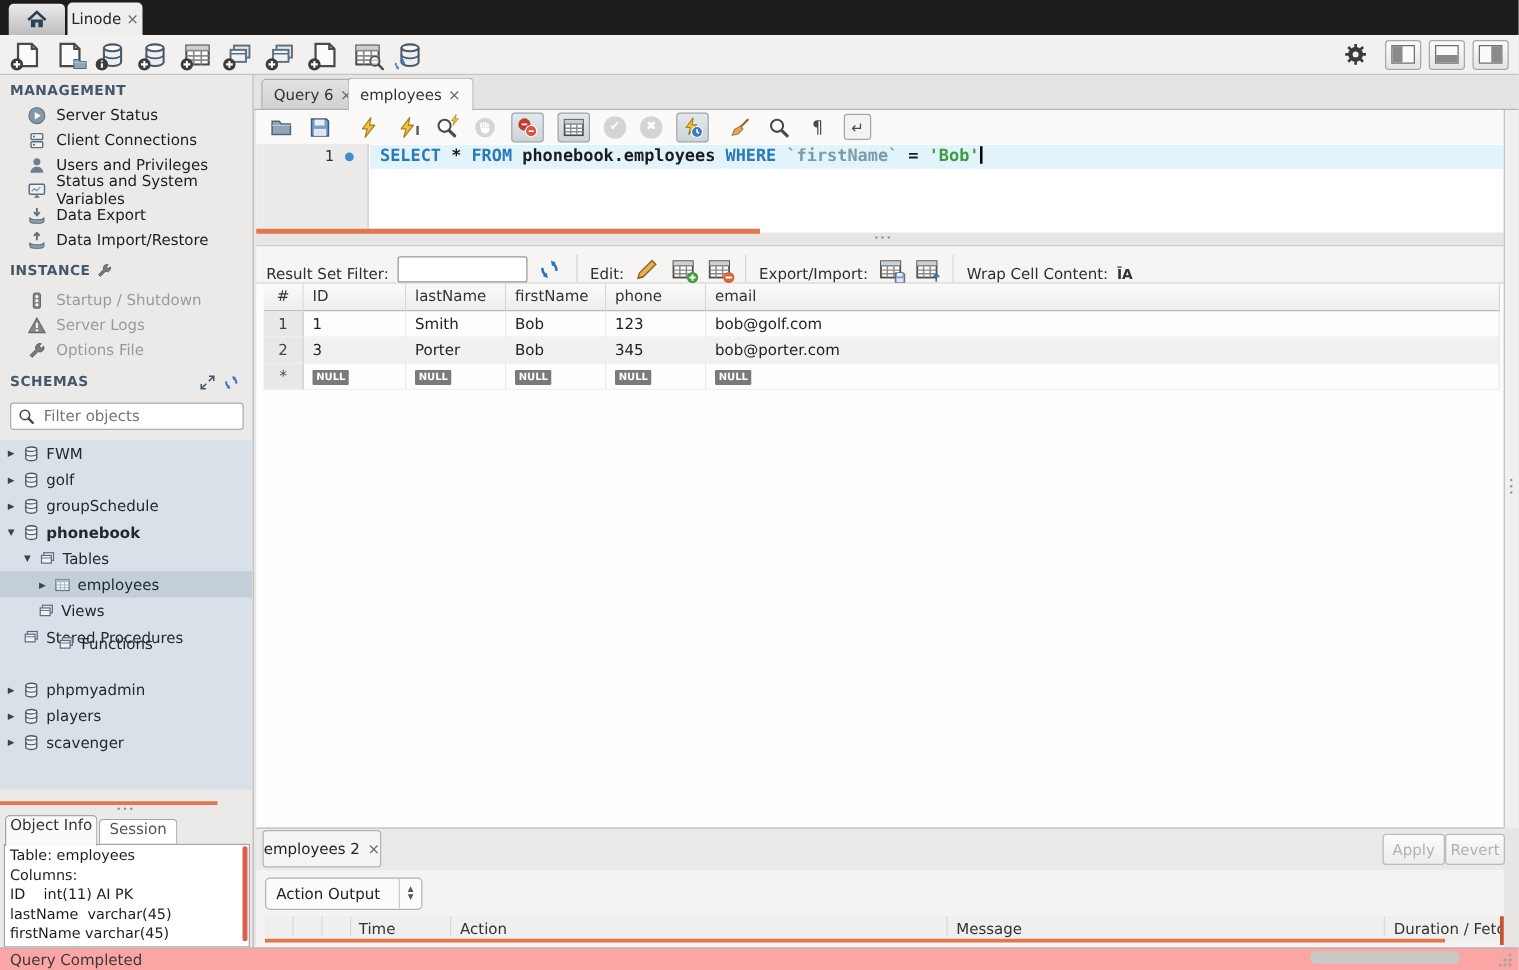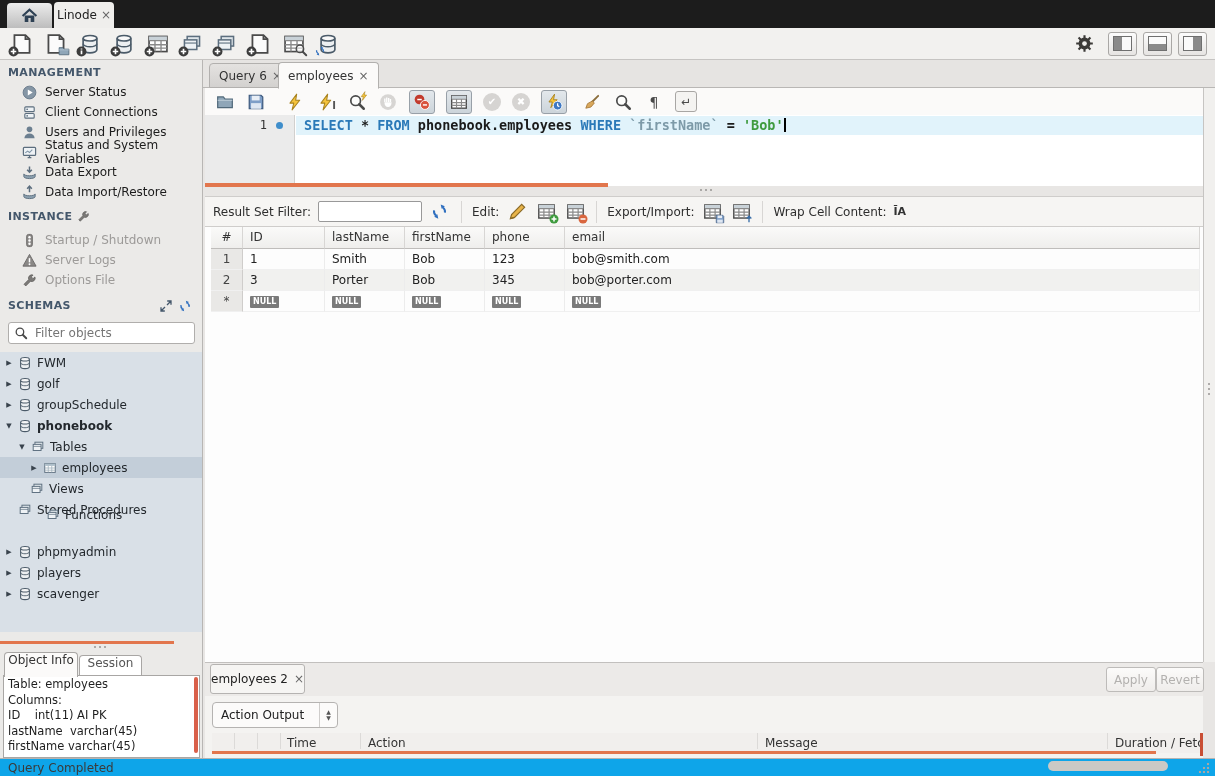--- a/index.html
+++ b/index.html
@@ -56,21 +56,21 @@
   .oi-tab{position:absolute;border:1px solid #a8a6a4;border-bottom:none;border-radius:4px 4px 0 0;
      display:flex;align-items:flex-start;justify-content:center;color:#333;cursor:pointer}
   #tab-objectinfo{left:4px;top:592px;width:72px;height:24px;background:#fbfaf9;z-index:2}
   #tab-session{left:79px;top:595px;width:61px;height:21px;background:#ffffff;color:#555}
   #info-panel{position:absolute;left:3px;top:615px;width:197px;height:83px;background:#fff;border:1px solid #a8a6a4;
      box-sizing:border-box;padding:1px 4px;line-height:15.5px;font-size:11.5px;color:#1e1e1e;overflow:hidden;z-index:1}
   #info-panel div{white-space:pre}
   #info-sb{position:absolute;left:194px;top:617px;width:4px;height:76px;background:#d9604a;border-radius:2px;z-index:3}
 
   
-  #statusbar{left:0;top:758px;width:1215px;height:18px;background:#0ea5e9;border-top:1px solid #b5b3b1;
+  #statusbar{left:0;top:758px;width:1215px;height:18px;background:#fca5a5;border-top:1px solid #b5b3b1;
      display:flex;align-items:center;padding-left:8px;box-sizing:border-box;color:#3a3a3a}
   #hthumb{left:1048px;top:761px;width:120px;height:10px;background:#cbc9c5;border-radius:5px;cursor:pointer}
   #corner-grip{left:1198px;top:762px;width:12px;height:12px;
      background:radial-gradient(circle at 2px 10px,#a8a6a4 1px,transparent 1.6px),
                 radial-gradient(circle at 6px 10px,#a8a6a4 1px,transparent 1.6px),
                 radial-gradient(circle at 10px 10px,#a8a6a4 1px,transparent 1.6px),
                 radial-gradient(circle at 6px 6px,#a8a6a4 1px,transparent 1.6px),
                 radial-gradient(circle at 10px 6px,#a8a6a4 1px,transparent 1.6px),
                 radial-gradient(circle at 10px 2px,#a8a6a4 1px,transparent 1.6px)}
 
@@ -97,21 +97,21 @@
      font-size:12px;color:#333;line-height:19px}
   #line-dot{left:276px;top:122px;width:7px;height:7px;border-radius:50%;background:#3f8ecb}
   #sql-line{left:304px;top:116px;height:19px;line-height:19px;font-family:"DejaVu Sans Mono",monospace;
      font-size:13.5px;font-weight:bold;white-space:pre}
   .kw{color:#2a79b8}.idt{color:#7d9aa8}.str{color:#3f9b3f}.pln{color:#1b1b1b}
   #caret{display:inline-block;width:2px;height:14px;background:#000;vertical-align:-2px}
   #editor-orange{left:205px;top:183px;width:403px;height:4px}
 
   
   #rs-toolbar{left:205px;top:196px;width:998px;height:31px;background:#f6f5f3;border-top:1px solid #cfcdcb;
-     border-bottom:1px solid #cfcdcb;display:flex;align-items:center;gap:7px;padding-left:8px;box-sizing:border-box;color:#2e2e2e}
+     border-bottom:1px solid #cfcdcb;display:flex;align-items:flex-end;gap:7px;padding-left:8px;box-sizing:border-box;color:#2e2e2e}
   .vsep{width:1px;height:22px;background:#d8d6d4;margin:0 3px}
   #rs-filter{width:96px;height:19px;border:1px solid #999;border-radius:2px;background:#fff;outline:none;font-family:inherit;font-size:12px;padding:0 3px}
   .rsi{width:22px;height:22px;position:relative;display:flex;align-items:center;justify-content:center;cursor:pointer}
   .rsi svg.base{width:19px;height:19px}
   .rsi svg.badge{position:absolute;right:-2px;bottom:-1px;width:10px;height:10px}
   #wrap-ic{font-size:11px;font-weight:bold;color:#333;border-bottom:none;cursor:pointer}
   #results-bg{left:205px;top:227px;width:998px;height:435px;background:#fdfdfd}
   #grid{left:211px;top:227px;width:989px;height:86px}
   .gh,.gc{position:absolute;box-sizing:border-box;overflow:hidden;white-space:nowrap}
   .gh{top:0;height:22px;background:linear-gradient(#fafaf9,#efeeec);border-right:1px solid #d8d6d4;
@@ -755,21 +755,21 @@
   <div class="gh c3"><span>firstName</span></div>
   <div class="gh c4"><span>phone</span></div>
   <div class="gh c5"><span>email</span></div>
 
   <div>
     <div class="gc gnum c0" style="top:22px">1</div>
     <div class="gc c1" style="top:22px">1</div>
     <div class="gc c2" style="top:22px">Smith</div>
     <div class="gc c3" style="top:22px">Bob</div>
     <div class="gc c4" style="top:22px">123</div>
-    <div class="gc c5" style="top:22px">bob@smith.com</div>
+    <div class="gc c5" style="top:22px">bob@golf.com</div>
   </div>
   <div class="r2">
     <div class="gc gnum c0" style="top:43px">2</div>
     <div class="gc c1" style="top:43px">3</div>
     <div class="gc c2" style="top:43px">Porter</div>
     <div class="gc c3" style="top:43px">Bob</div>
     <div class="gc c4" style="top:43px">345</div>
     <div class="gc c5" style="top:43px">bob@porter.com</div>
   </div>
   <div>

